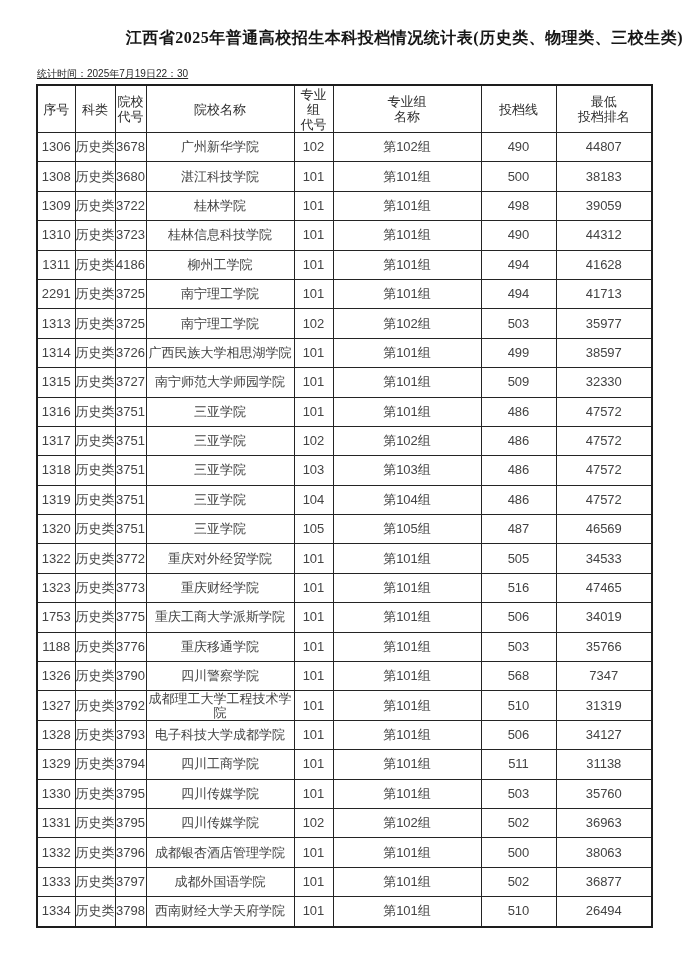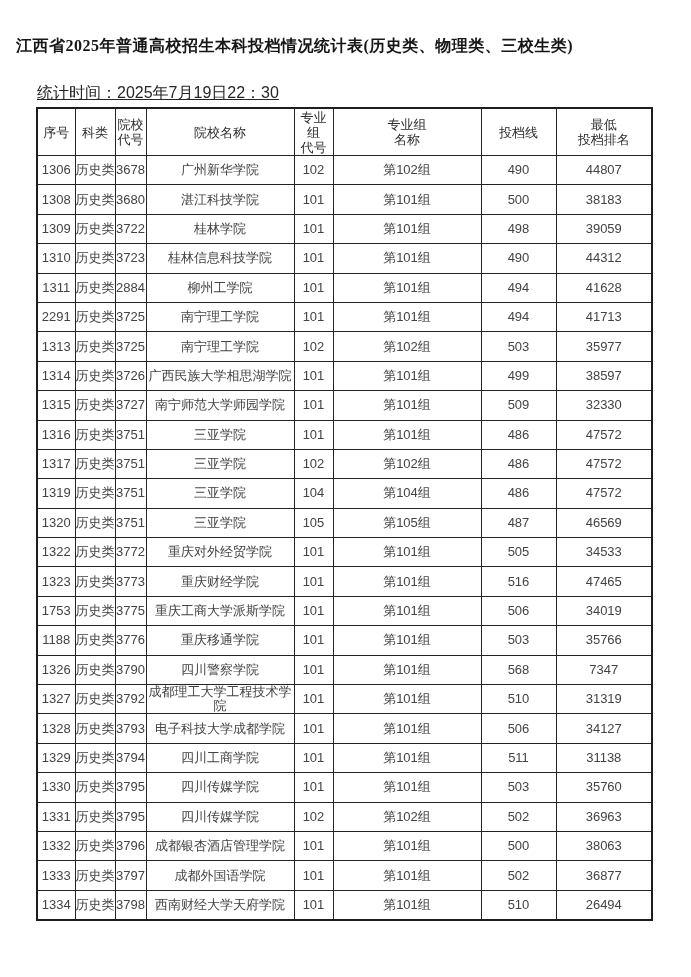--- a/index.html
+++ b/index.html
@@ -15,31 +15,31 @@
     color: #3f3f3f;
   }
   .page {
     width: 691px;
     height: 977px;
     position: relative;
     box-sizing: border-box;
     padding-top: 20px;
   }
   .page-title {
-    margin: 16px;
-    text-align: left;
+    margin: 8px;
+    text-align: right;
     font-size: 16px;
     font-weight: bold;
     color: #161616;
     letter-spacing: 0.5px;
     font-family: "Liberation Serif", serif;
   }
   .stat-time {
     margin: 10px 7px 3px 37px;
-    font-size: 16px;
+    font-size: 10px;
     color: #262626;
     text-decoration: underline;
     display: inline-block;
   }
   table.admission-table {
     border-collapse: collapse;
     table-layout: fixed;
     width: 615px;
     margin-left: 36px;
     margin-top: 0;
@@ -157,21 +157,21 @@
           <td class="col-code">3723</td>
           <td class="col-name">桂林信息科技学院</td>
           <td class="col-group_code">101</td>
           <td class="col-group_name">第101组</td>
           <td class="col-score">490</td>
           <td class="col-rank">44312</td>
         </tr>
         <tr>
           <td class="col-seq">1311</td>
           <td class="col-category">历史类</td>
-          <td class="col-code">2884</td>
+          <td class="col-code">4186</td>
           <td class="col-name">柳州工学院</td>
           <td class="col-group_code">101</td>
           <td class="col-group_name">第101组</td>
           <td class="col-score">494</td>
           <td class="col-rank">41628</td>
         </tr>
         <tr>
           <td class="col-seq">2291</td>
           <td class="col-category">历史类</td>
           <td class="col-code">3725</td>
@@ -225,20 +225,30 @@
           <td class="col-seq">1317</td>
           <td class="col-category">历史类</td>
           <td class="col-code">3751</td>
           <td class="col-name">三亚学院</td>
           <td class="col-group_code">102</td>
           <td class="col-group_name">第102组</td>
           <td class="col-score">486</td>
           <td class="col-rank">47572</td>
         </tr>
         <tr>
+          <td class="col-seq">1318</td>
+          <td class="col-category">历史类</td>
+          <td class="col-code">3751</td>
+          <td class="col-name">三亚学院</td>
+          <td class="col-group_code">103</td>
+          <td class="col-group_name">第103组</td>
+          <td class="col-score">486</td>
+          <td class="col-rank">47572</td>
+        </tr>
+        <tr>
           <td class="col-seq">1319</td>
           <td class="col-category">历史类</td>
           <td class="col-code">3751</td>
           <td class="col-name">三亚学院</td>
           <td class="col-group_code">104</td>
           <td class="col-group_name">第104组</td>
           <td class="col-score">486</td>
           <td class="col-rank">47572</td>
         </tr>
         <tr>

